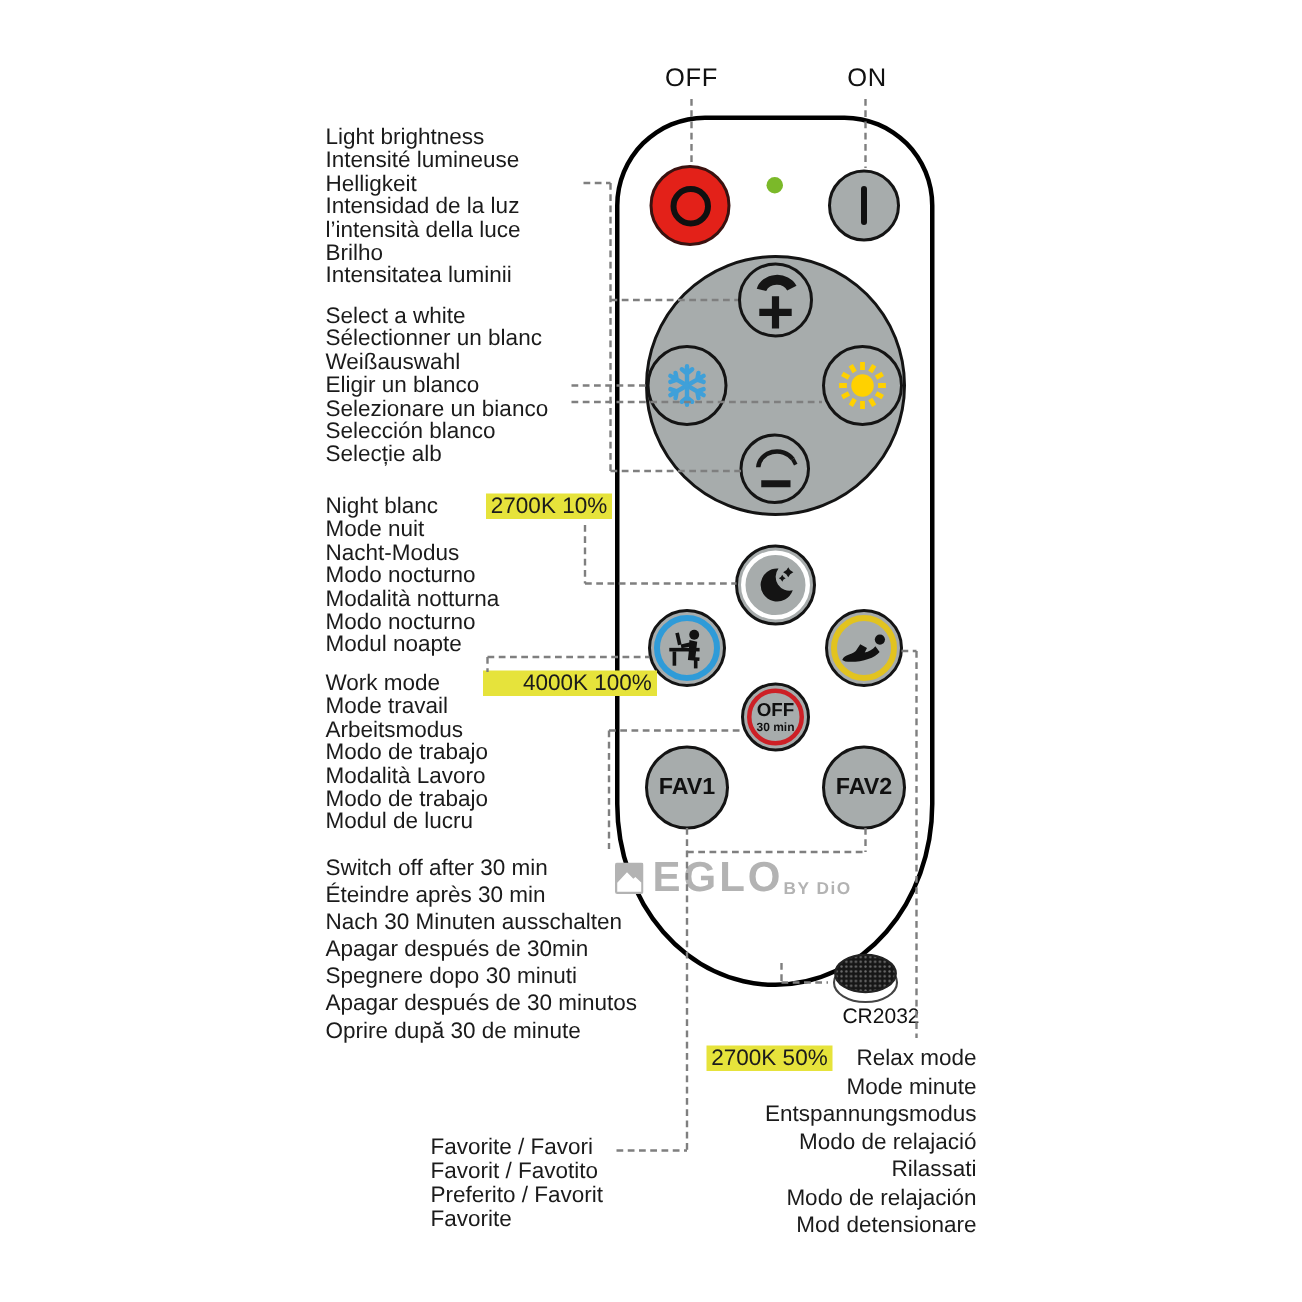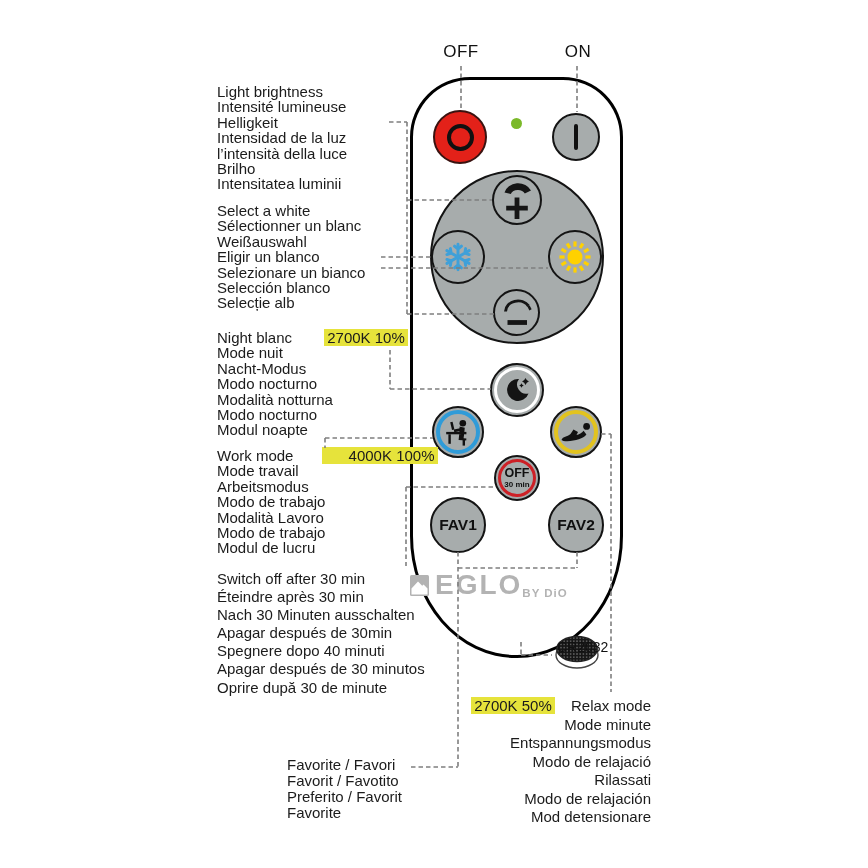--- a/index.html
+++ b/index.html
@@ -188,21 +188,21 @@
   <svg class="abs" style="left:553px;top:630px;z-index:4;" width="50" height="44" viewBox="0 0 50 44">
     <defs>
       <pattern id="stip" width="3.2" height="3.2" patternUnits="userSpaceOnUse">
         <rect width="3.2" height="3.2" fill="#161616"></rect>
         <circle cx="1.6" cy="1.6" r="0.8" fill="#6e6e6e"></circle>
       </pattern>
     </defs>
     <ellipse cx="24" cy="25" rx="21" ry="13" fill="#ffffff" stroke="#444" stroke-width="1.4"></ellipse>
     <ellipse cx="24" cy="19" rx="20.2" ry="12.4" fill="url(#stip)" stroke="#222" stroke-width="1.5"></ellipse>
   </svg>
-  <div class="cr" style="left:557px;top:639px;width:56px;text-align:left;">CR2032</div>
+  <div class="cr" style="left:557px;top:669px;width:56px;text-align:right;">CR2032</div>
 
   <div class="blk" style="left:217px;top:84px;">
     <div>Light brightness</div>
     <div>Intensité lumineuse</div>
     <div>Helligkeit</div>
     <div>Intensidad de la luz</div>
     <div>l’intensità della luce</div>
     <div>Brilho</div>
     <div>Intensitatea luminii</div>
   </div>
@@ -241,21 +241,21 @@
     <div>Modalità Lavoro</div>
     <div>Modo de trabajo</div>
     <div>Modul de lucru</div>
   </div>
 
   <div class="blk wide" style="left:217px;top:570px;">
     <div>Switch off after 30 min</div>
     <div>Éteindre après 30 min</div>
     <div>Nach 30 Minuten ausschalten</div>
     <div>Apagar después de 30min</div>
-    <div>Spegnere dopo 40 minuti</div>
+    <div>Spegnere dopo 30 minuti</div>
     <div>Apagar después de 30 minutos</div>
     <div>Oprire după 30 de minute</div>
   </div>
 
   <div class="blk fav" style="left:287px;top:757px;">
     <div>Favorite / Favori</div>
     <div>Favorit / Favotito</div>
     <div>Preferito / Favorit</div>
     <div>Favorite</div>
   </div>

